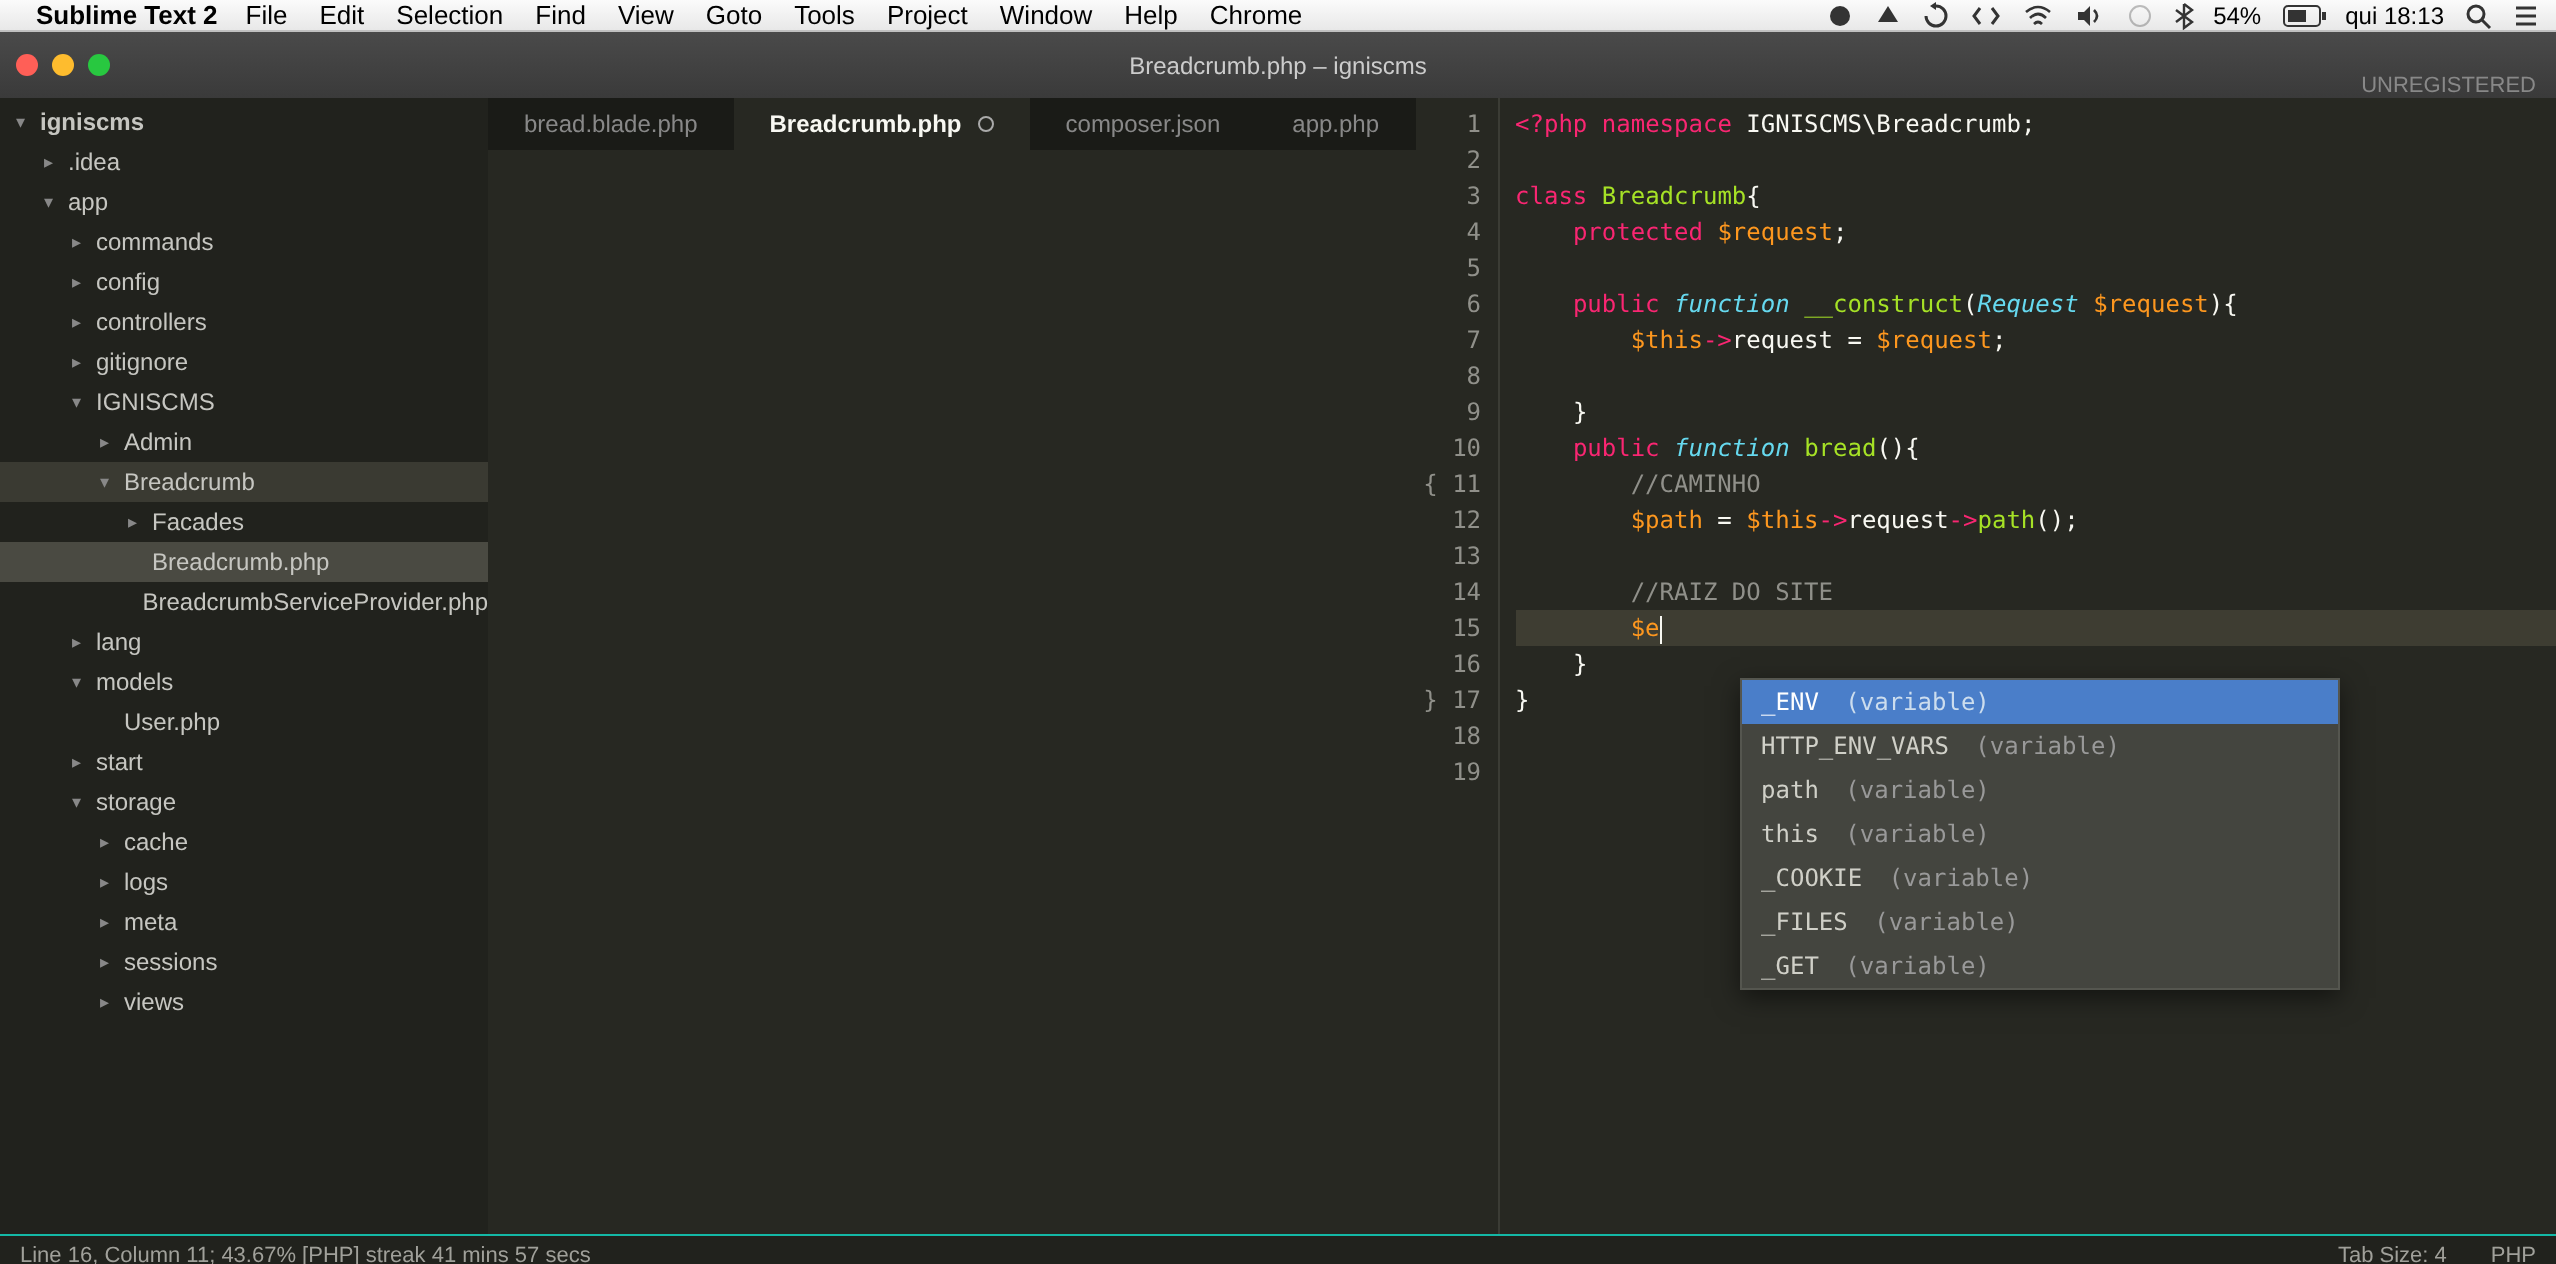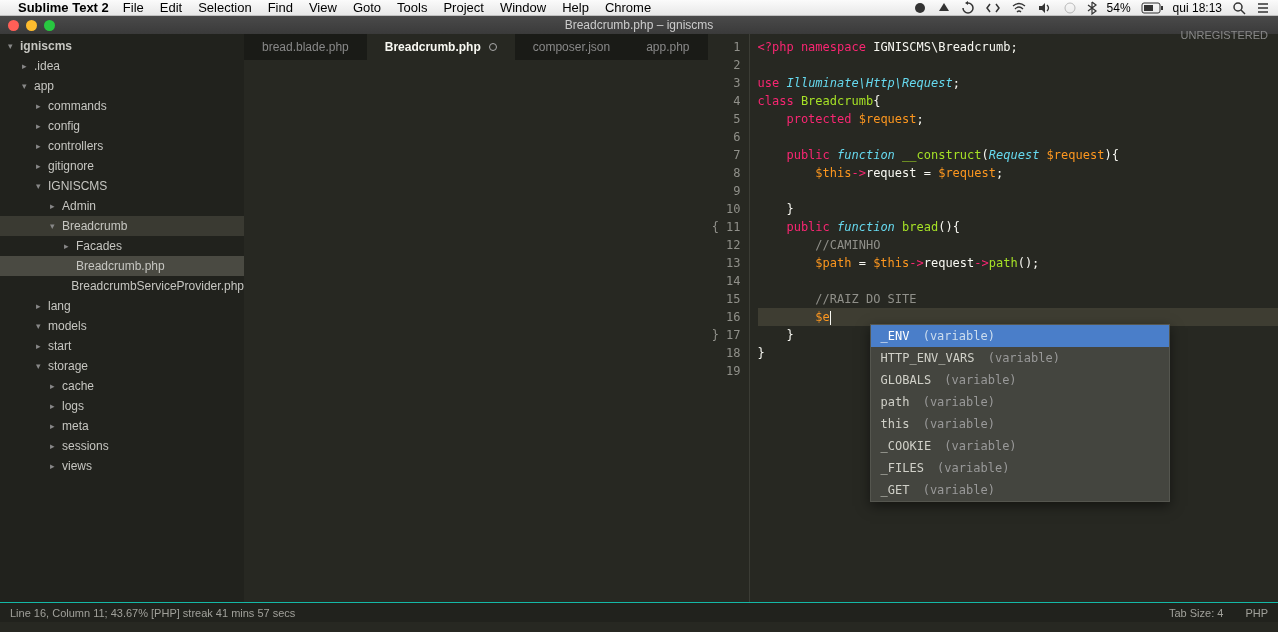--- a/index.html
+++ b/index.html
@@ -27,21 +27,21 @@
 }
 .menubar .apple { font-size: 14px; margin-right: 10px; }
 .menubar .app-name { font-weight: bold; margin-right: 14px; }
 .menubar .menu-item { margin-right: 16px; cursor: default; }
 .menubar .right { margin-left: auto; display: flex; align-items: center; gap: 10px; }
 .menubar .right span { font-size: 12px; }
 .menubar .icon { display: inline-flex; align-items: center; }
 
 
 .titlebar {
-  height: 18px;
+  height: 33px;
   background: linear-gradient(#4a4a4a, #3a3a3a);
   display: flex;
   align-items: center;
   padding: 0 8px;
   position: relative;
 }
 .traffic-lights { display: flex; gap: 7px; }
 .traffic-lights .dot { width: 11px; height: 11px; border-radius: 50%; }
 .dot.red { background: #ff5f57; }
 .dot.yellow { background: #febc2e; }
@@ -349,20 +349,24 @@
           <span class="tree-arrow"></span>
           <span class="tree-label">BreadcrumbServiceProvider.php</span>
         </div>
         <div class="tree-row indent-2">
           <span class="tree-arrow">▸</span>
           <span class="tree-label">lang</span>
         </div>
         <div class="tree-row indent-2">
           <span class="tree-arrow">▾</span>
           <span class="tree-label">models</span>
+        </div>
+        <div class="tree-row indent-3">
+          <span class="tree-arrow"></span>
+          <span class="tree-label">User.php</span>
         </div>
         <div class="tree-row indent-2">
           <span class="tree-arrow">▸</span>
           <span class="tree-label">start</span>
         </div>
         <div class="tree-row indent-2">
           <span class="tree-arrow">▾</span>
           <span class="tree-label">storage</span>
         </div>
         <div class="tree-row indent-3">
@@ -424,42 +428,40 @@
           <div class="ln">14</div>
           <div class="ln">15</div>
           <div class="ln">16</div>
           <div class="ln">} 17</div>
           <div class="ln">18</div>
           <div class="ln">19</div>
         </div>
       <div class="code-content">
         <div class="code-line"><span class="tk-kw">&lt;?php</span> <span class="tk-kw">namespace</span> <span class="tk-pun">IGNISCMS\Breadcrumb</span><span class="tk-pun">;</span></div>
         <div class="code-line"></div>
-        <div class="code-line"><span class="tk-kw">use</span> <span class="tk-type">Illuminate\Http\Request</span><span class="tk-pun">;</span></div>
         <div class="code-line"><span class="tk-kw">class</span> <span class="tk-cls">Breadcrumb</span><span class="tk-pun">{</span></div>
         <div class="code-line">    <span class="tk-kw">protected</span> <span class="tk-var">$request</span><span class="tk-pun">;</span></div>
         <div class="code-line"></div>
         <div class="code-line">    <span class="tk-kw">public</span> <span class="tk-type">function</span> <span class="tk-fn">__construct</span><span class="tk-pun">(</span><span class="tk-type">Request</span> <span class="tk-var">$request</span><span class="tk-pun">)</span><span class="tk-pun">{</span></div>
         <div class="code-line">        <span class="tk-var">$this</span><span class="tk-op">-&gt;</span><span class="tk-pun">request</span><span class="tk-pun"> = </span><span class="tk-var">$request</span><span class="tk-pun">;</span></div>
         <div class="code-line"></div>
         <div class="code-line">    <span class="tk-pun">}</span></div>
         <div class="code-line">    <span class="tk-kw">public</span> <span class="tk-type">function</span> <span class="tk-fn">bread</span><span class="tk-pun">()</span><span class="tk-pun">{</span></div>
         <div class="code-line">        <span class="tk-com">//CAMINHO</span></div>
         <div class="code-line">        <span class="tk-var">$path</span><span class="tk-pun"> = </span><span class="tk-var">$this</span><span class="tk-op">-&gt;</span><span class="tk-pun">request</span><span class="tk-op">-&gt;</span><span class="tk-fn">path</span><span class="tk-pun">();</span></div>
         <div class="code-line"></div>
         <div class="code-line">        <span class="tk-com">//RAIZ DO SITE</span></div>
         <div class="code-line hl">        <span class="tk-var">$e</span><span class="cursor"></span></div>
         <div class="code-line">    <span class="tk-pun">}</span></div>
         <div class="code-line"><span class="tk-pun">}</span></div>
         <div class="code-line"></div>
 
         <div class="autocomplete" id="autocomplete">
             <div class="ac-row selected"><span>_ENV</span><span class="hint">  (variable)</span></div>
             <div class="ac-row"><span>HTTP_ENV_VARS</span><span class="hint">  (variable)</span></div>
-            <div class="ac-row"><span>GLOBALS</span><span class="hint">  (variable)</span></div>
             <div class="ac-row"><span>path</span><span class="hint">  (variable)</span></div>
             <div class="ac-row"><span>this</span><span class="hint">  (variable)</span></div>
             <div class="ac-row"><span>_COOKIE</span><span class="hint">  (variable)</span></div>
             <div class="ac-row"><span>_FILES</span><span class="hint">  (variable)</span></div>
             <div class="ac-row"><span>_GET</span><span class="hint">  (variable)</span></div>
           </div>
       </div>
     </div>
   </div>
 </div>

